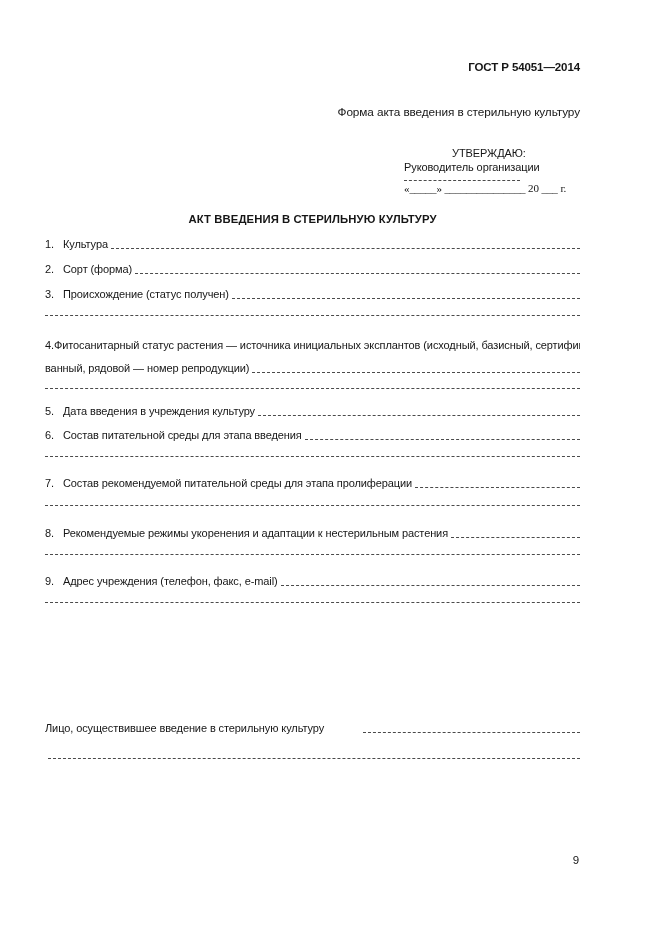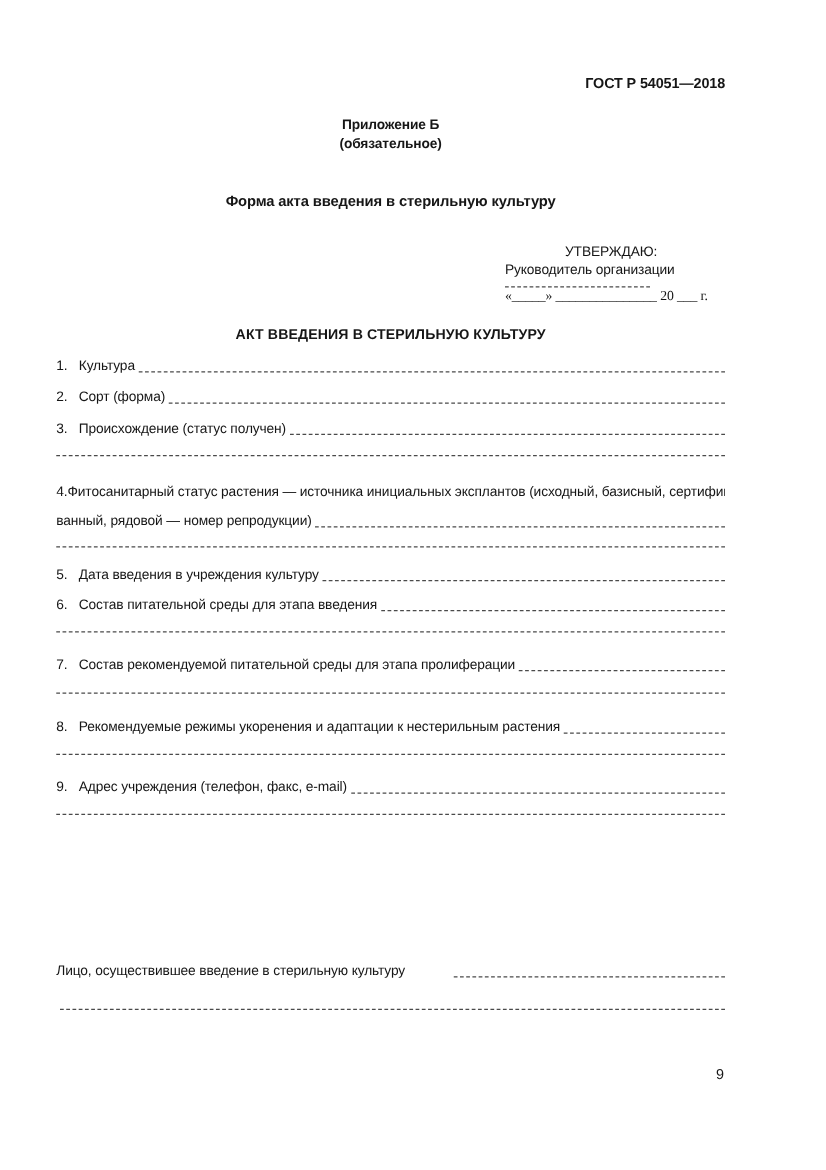--- a/index.html
+++ b/index.html
@@ -6,21 +6,21 @@
   html, body { background: #ffffff; }
   .page {
     width: 661px; height: 936px; background: #ffffff; position: relative;
     overflow: hidden;
     font-family: "Liberation Sans", "DejaVu Sans", sans-serif;
     font-size: 11px; line-height: 14px; color: #161616; letter-spacing: -0.1px;
   }
   .content { position: absolute; left: 45px; top: 60px; width: 535px; }
   .doc-code { text-align: right; font-weight: bold; font-size: 11.5px; }
   .appendix { margin-top: 19px; text-align: center; font-weight: bold; line-height: 15px; }
-  .form-title { margin-top: 31px; text-align: center; font-weight: bold; font-size: 11.8px; }
+  .form-title { margin-top: 31px; text-align: right; font-weight: normal; font-size: 11.8px; }
   .approval { margin-top: 27px; margin-left: auto; width: 176px; }
   .approve-label { padding-left: 48px; }
   .approver-line { margin-top: 6px; width: 116px; height: 1px; border-bottom: 1px dashed #4a4a4a; }
   .date-line { white-space: nowrap; font-family: Liberation Serif, serif; }
   .act-heading { margin-top: 17px; text-align: center; font-weight: bold; font-size: 11.3px; letter-spacing: 0.1px; }
   .row { display: flex; }
   .num { flex: 0 0 18px; }
   .lbl { white-space: nowrap; }
   .fill { flex: 1 1 auto; border-bottom: 1px dashed #4a4a4a; margin: 0 0 2px 3px; }
   .cont { border-bottom: 1px dashed #4a4a4a; }
@@ -28,26 +28,22 @@
   .sig-row { display: flex; }
   .sig-lbl { flex: 0 0 315px; }
   .page-num { position: absolute; right: 82px; bottom: 69px; font-size: 11.5px; }
 </style>
 </head>
 <body>
 
 <div class="page">
   <div class="content">
 
-    <div class="doc-code">ГОСТ Р 54051—2018</div>
+    <div class="doc-code">ГОСТ Р 54051—2014</div>
 
-    <div class="appendix">
-      <div>Приложение Б</div>
-      <div>(обязательное)</div>
-    </div>
 
     <div class="form-title">Форма акта введения в стерильную культуру</div>
 
     <div class="approval">
       <div class="approve-label">УТВЕРЖДАЮ:</div>
       <div>Руководитель организации</div>
       <div class="approver-line"></div>
       <div class="date-line">«_____» _______________ 20 ___ г.</div>
     </div>
 

